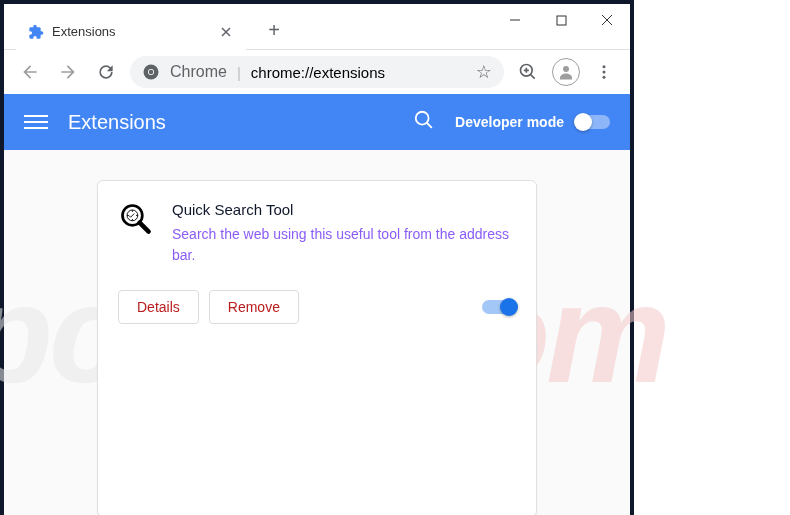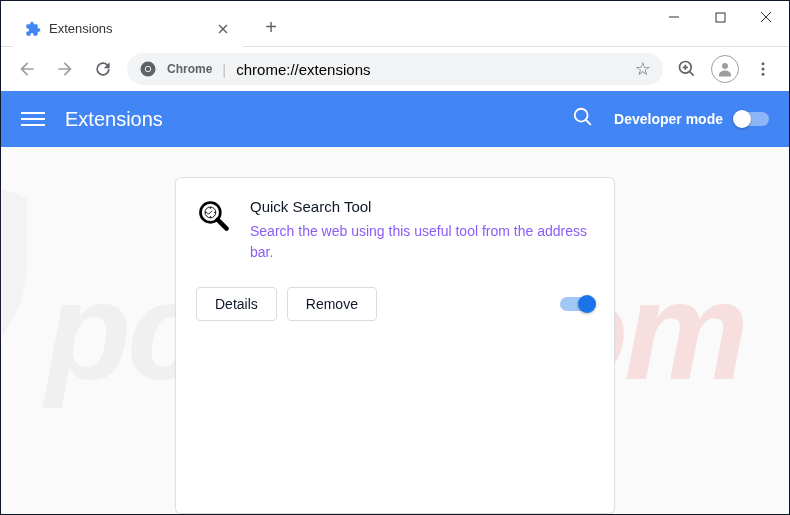--- a/index.html
+++ b/index.html
@@ -9,23 +9,23 @@
       font-family: 'Segoe UI', Arial, sans-serif;
     }
     body {
       width: 790px;
       height: 515px;
       background: #fff;
       position: relative;
       overflow: hidden;
     }
     .window-border {
-      width: 790px;
+      width: 634px;
       height: 515px;
-      border: 1px solid #0f172a;
+      border: 4px solid #0f172a;
       position: relative;
       background: #fff;
     }
     
     .titlebar {
       height: 46px;
       display: flex;
       align-items: center;
       background: #fff;
       border-bottom: 1px solid #e0e0e0;
@@ -129,22 +129,21 @@
     .omnibox-icon {
       width: 18px;
       height: 18px;
       display: flex;
       align-items: center;
       justify-content: center;
       color: #5f6368;
     }
     .omnibox-prefix {
       color: #5f6368;
-      font-size: 12px;
-      font-weight: bold;
+      font-size: 16px;
     }
     .omnibox-divider {
       color: #c0c0c0;
       font-size: 15px;
     }
     .omnibox-url {
       color: #000000;
       font-size: 15px;
       flex: 1;
     }
@@ -296,21 +295,21 @@
     .card-bottom {
       display: flex;
       align-items: center;
       margin-top: 24px;
       gap: 10px;
     }
     .card-btn {
       padding: 8px 18px;
       border: 1px solid #dadce0;
       border-radius: 4px;
-      color: #0f172a;
+      color: #b91c1c;
       font-size: 14px;
       font-weight: 500;
       background: #fff;
       cursor: pointer;
     }
     .card-spacer {
       flex: 1;
     }
     .ext-toggle {
       width: 34px;

